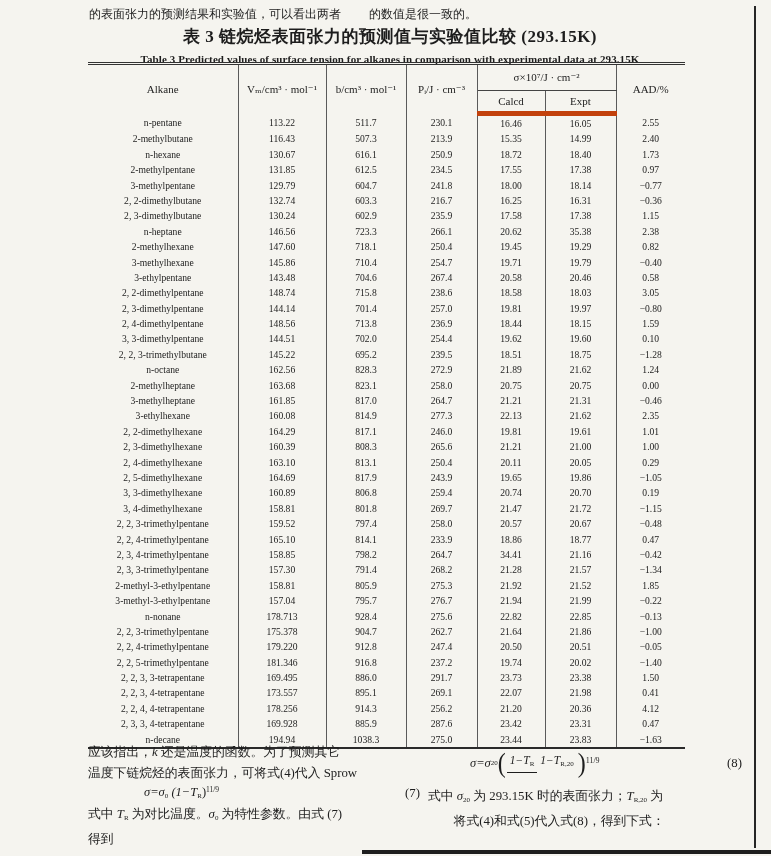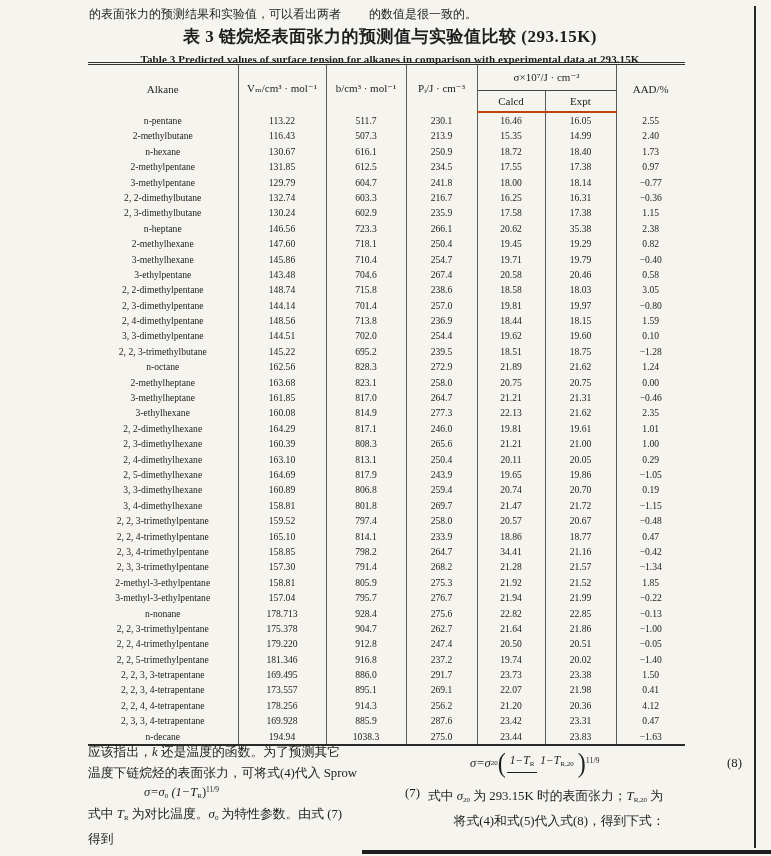--- a/index.html
+++ b/index.html
@@ -27,21 +27,21 @@
     border-top:3px double #333;border-bottom:2px solid #2a2a2a;
     font-size:9.6px;
   }
   table.data th{font-weight:normal;font-size:11px;}
   table.data th,table.data td{
     padding:0;text-align:center;vertical-align:middle;
     overflow:hidden;white-space:nowrap;
   }
   .vr{border-right:1px solid #5a5a5a;}
   thead tr.h1 th{height:25px;}
-  thead tr.h2 th{height:20px;border-bottom:2px solid #c2410c;}
+  thead tr.h2 th{height:20px;border-bottom:5px solid #c2410c;}
   th.group{border-bottom:1px solid #444;height:22px;}
   th.span2{border-bottom:1px solid #333;}
   tbody td{height:15.39px;line-height:15.39px;}
 
   sub{font-size:7px;vertical-align:-2px;}
   sup{font-size:7.5px;vertical-align:4px;}
   .it{font-style:italic;}
 
   
   .col-left{position:absolute;left:88px;top:742px;width:334px;font-size:12.8px;line-height:20.6px;}

